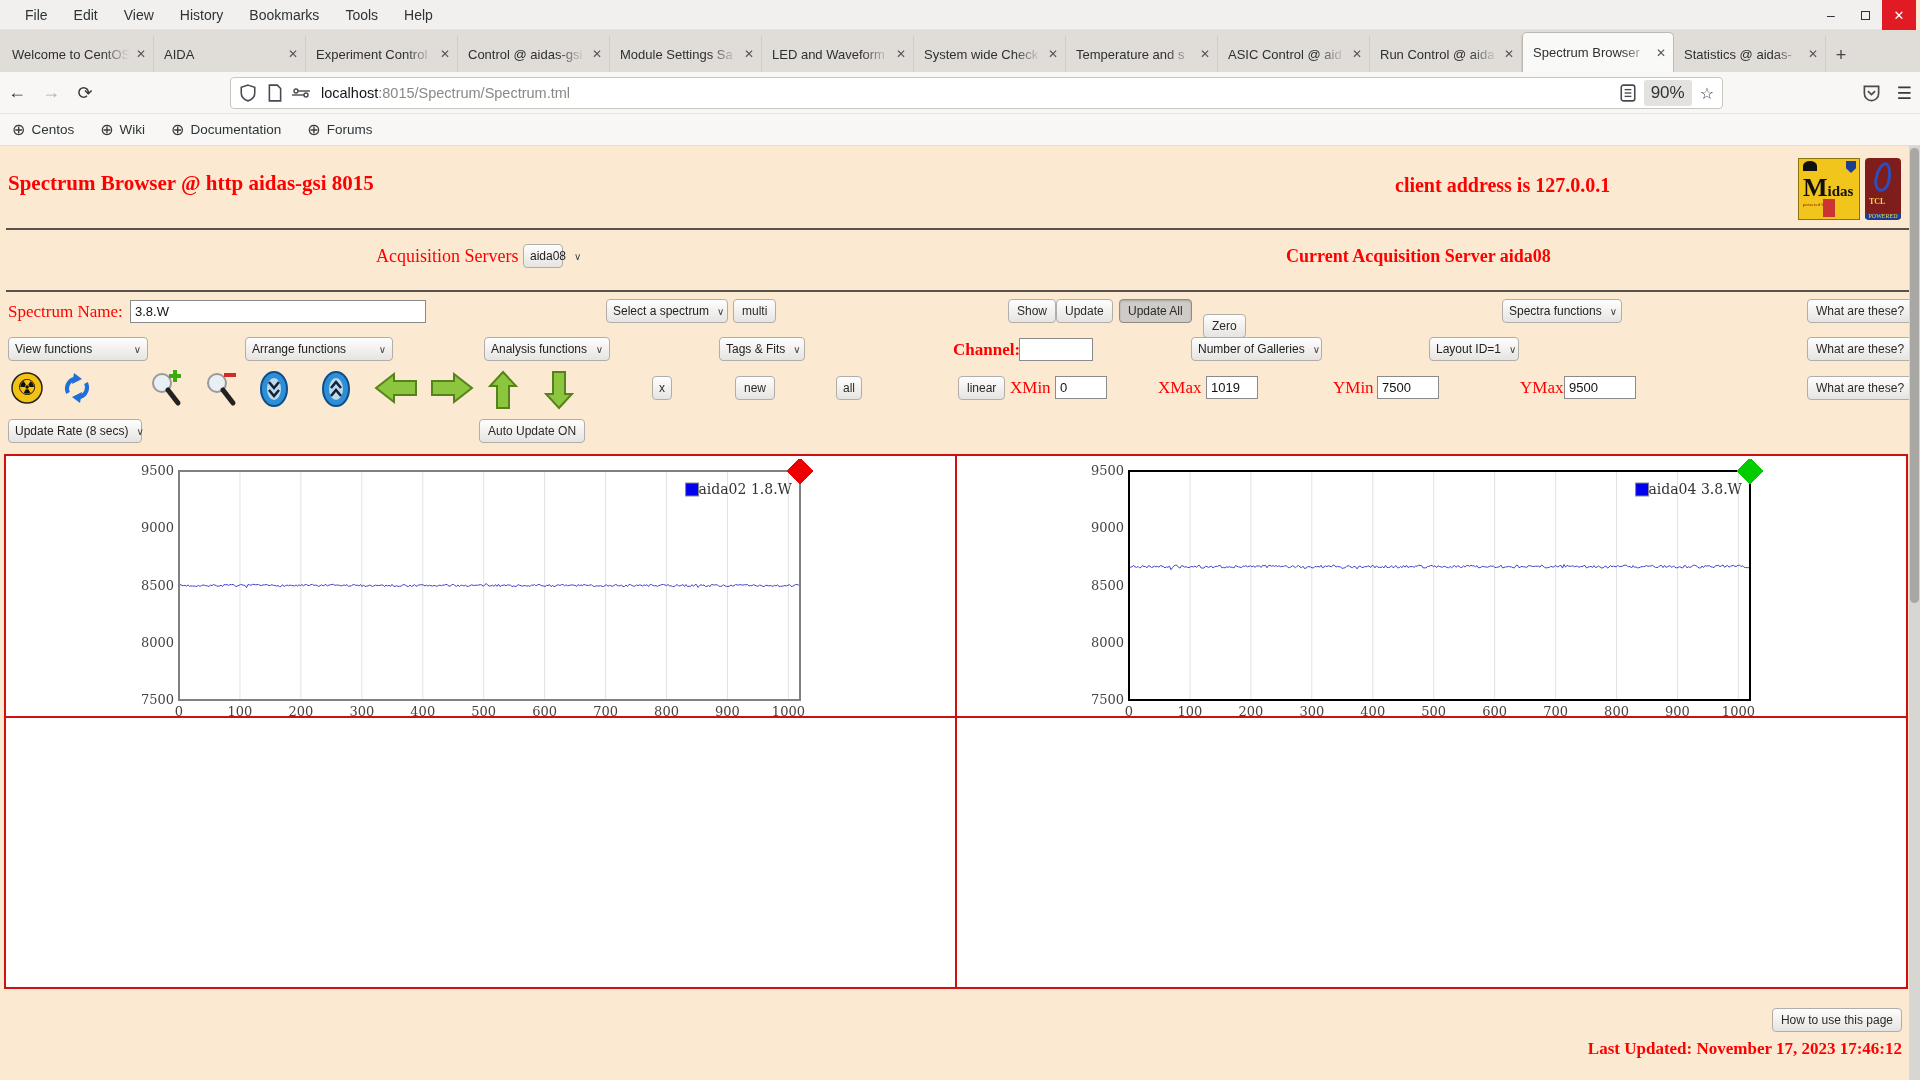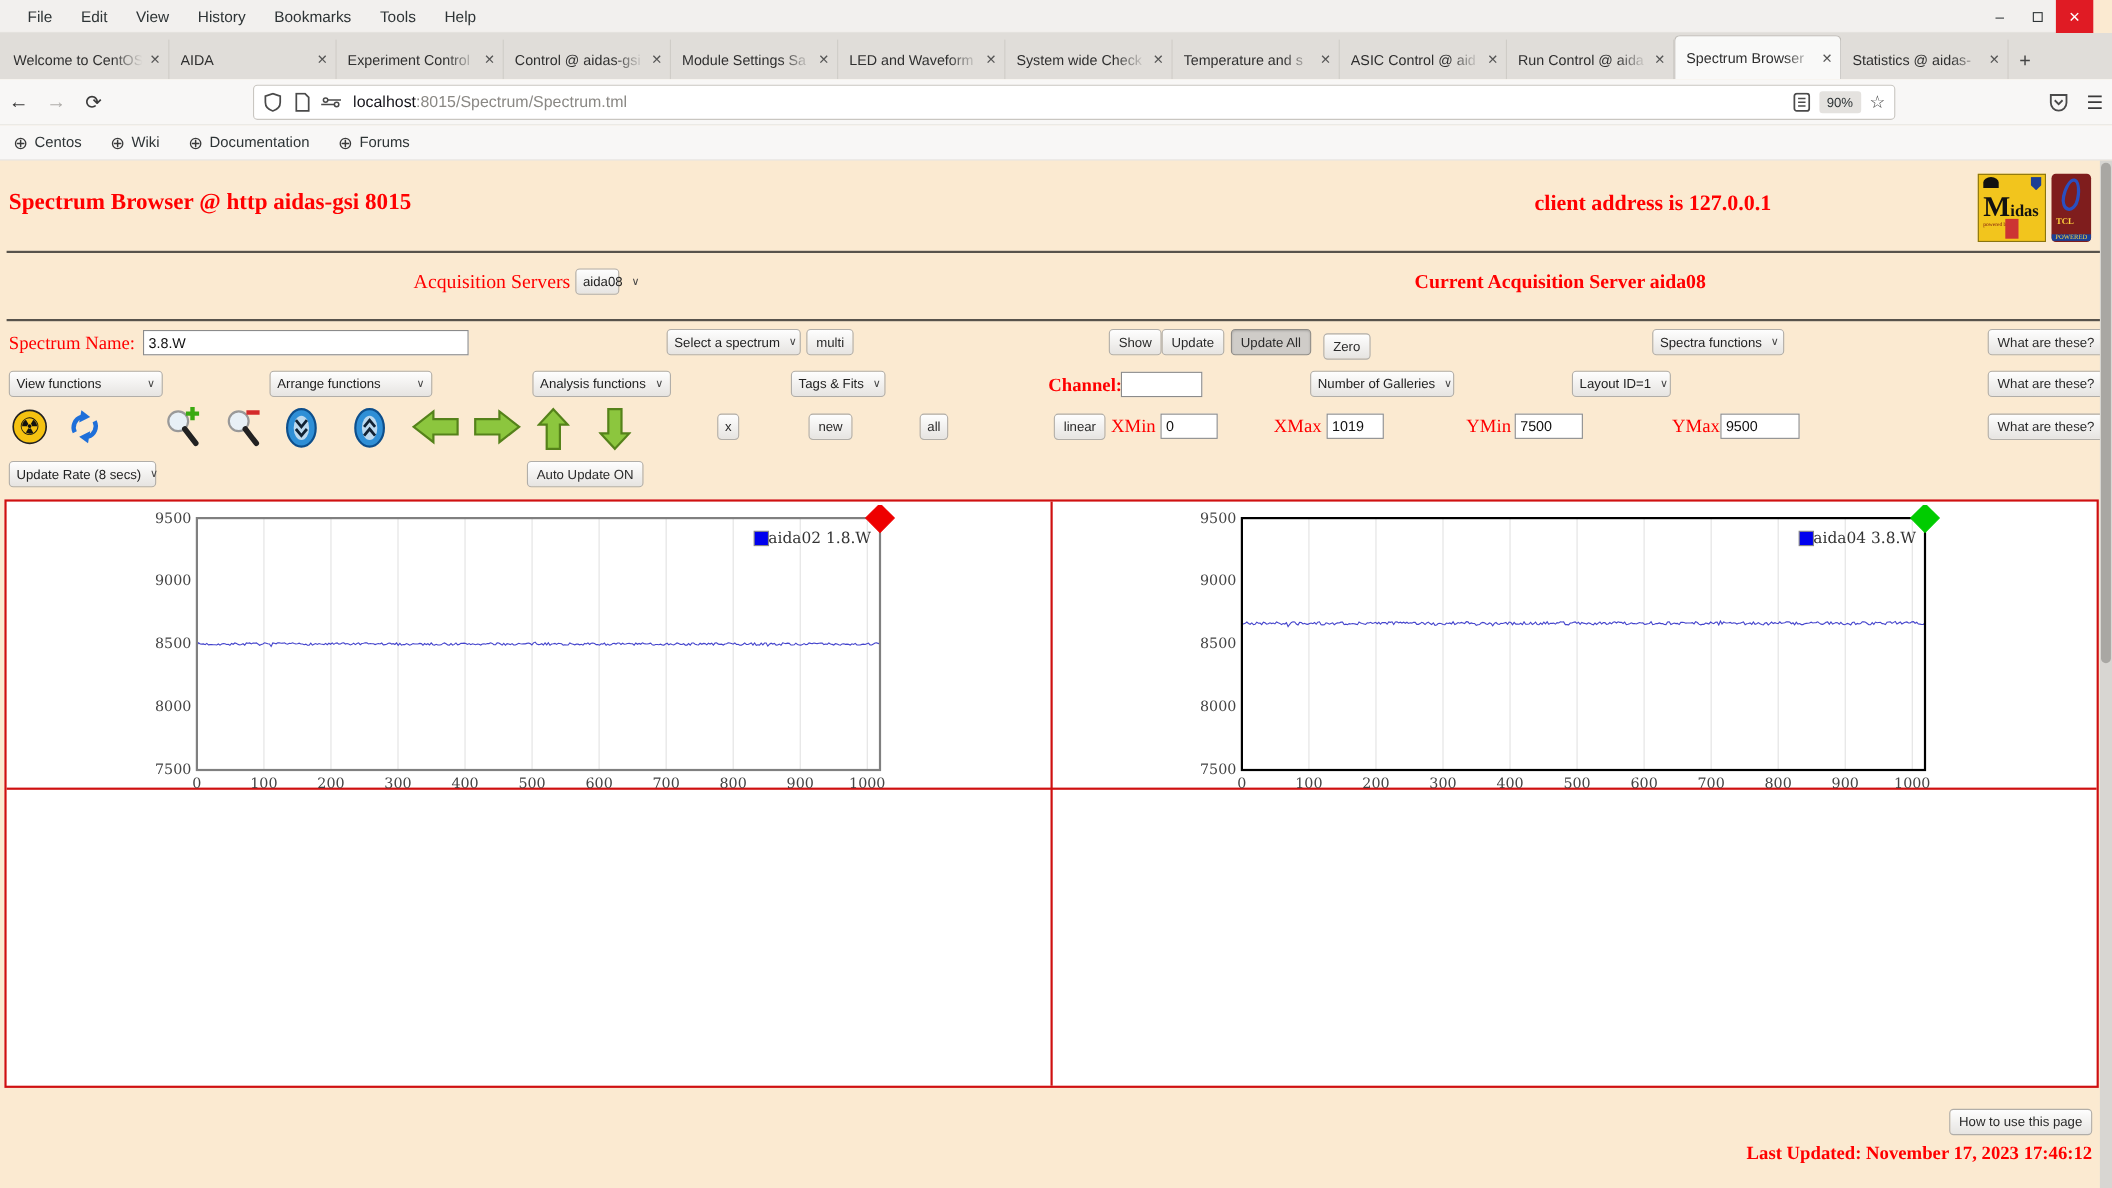--- a/index.html
+++ b/index.html
@@ -1,21 +1,21 @@
 <!DOCTYPE html>
 <html><head>
 <meta charset="utf-8">
 <style>
   * { margin:0; padding:0; box-sizing:border-box; }
   html,body { width:1920px; height:1080px; overflow:hidden; }
   body { font-family:"Liberation Sans", sans-serif; background:#fbead1; }
   .window { position:relative; width:1920px; height:1080px; }
 
   
-  .menubar { position:absolute; top:0; left:0; right:17px; height:30px; background:#f2f0ee;
+  .menubar { position:absolute; top:0; left:0; right:4px; height:30px; background:#f2f0ee;
              display:flex; align-items:center; padding-left:12px; gap:0; border-bottom:1px solid #e4e2de; }
   .menu-item { font-size:14px; color:#2e3436; padding:4px 13px; cursor:default; }
   .win-controls { position:absolute; right:0; top:0; height:30px; display:flex; align-items:center; }
   .win-btn { width:34px; height:30px; display:flex; align-items:center; justify-content:center;
              font-size:14px; color:#2e3436; }
   .win-btn.max span { width:9px; height:9px; border:1.5px solid #2e3436; display:block; }
   .win-btn.close { background:#e01b24; color:#fff; font-size:13px; }
 
   .tabbar { position:absolute; top:30px; left:0; right:0; height:42px; background:#e0ddd9;
             display:flex; align-items:flex-end; padding:0 2px; }
@@ -32,21 +32,21 @@
 
   .navbar { position:absolute; top:72px; left:0; right:0; height:42px; background:#f8f7f6;
             display:flex; align-items:center; border-bottom:1px solid #e6e4e0; }
   .nav-icon { font-size:18px; color:#3a3a3a; width:34px; text-align:center; }
   .nav-icon.disabled { color:#b0aeab; }
   .urlbar { position:absolute; left:230px; width:1493px; height:32px; top:5px; background:#fff;
             border:1px solid #c9c6c1; border-radius:4px; display:flex; align-items:center; padding:0 8px; }
   .urlbar svg { flex:0 0 auto; }
   .url-text { font-size:14.5px; color:#8a8884; margin-left:10px; flex:1; white-space:nowrap; overflow:hidden; }
   .url-text b { color:#15141a; font-weight:normal; }
-  .zoom-badge { background:#e4e2df; border-radius:3px; font-size:12px; color:#2e3436; padding:3px 7px; margin:16px 8px; }
+  .zoom-badge { background:#e4e2df; border-radius:3px; font-size:17px; color:#2e3436; padding:3px 7px; margin:16px 8px; }
   .star { font-size:16px; color:#3a3a3a; }
   .after-url { position:absolute; right:8px; top:0; height:42px; display:flex; align-items:center; gap:16px; }
   .ham { font-size:17px; color:#3a3a3a; }
 
   .bookmarksbar { position:absolute; top:114px; left:0; right:0; height:32px; background:#f8f7f6;
                   display:flex; align-items:center; padding-left:12px; gap:26px; border-bottom:1px solid #e0ddd9; }
   .bm { display:flex; align-items:center; gap:6px; font-size:13.5px; color:#2e3436; }
   .bm .globe { font-size:16px; color:#3a3a3a; }
 
   
@@ -274,21 +274,21 @@
       <span class="rlabel abs" style="left:8px; top:4px">Spectrum Name:</span>
       <input class="tinput abs" style="left: 130px; top: 2px; width: 296px;" value="3.8.W">
       <span class="gsel abs" style="left:606px; top:1px; width:122px">
         <span>Select a spectrum</span>
           <span class="caret">∨</span>
       </span>
       <span class="gbtn abs" style="left:733px; top:1px">multi</span>
       <span class="gbtn abs" style="left:1008px; top:1px">Show</span>
       <span class="gbtn abs" style="left:1056px; top:1px">Update</span>
       <span class="gbtn pressed abs" style="left:1119px; top:1px">Update All</span>
-      <span class="gbtn abs" style="left:1203px; top:5px">Zero</span>
+      <span class="gbtn abs" style="left:1203px; top:16px">Zero</span>
       <span class="gsel abs" style="left:1502px; top:1px; width:120px">
         <span>Spectra functions</span>
           <span class="caret">∨</span>
       </span>
       <span class="gbtn abs" style="left:1807px; top:1px">What are these?</span>
     </div>
 
     <div class="ctl-row" style="top:190px">
       <span class="gsel abs" style="left:8px; top:1px; width:140px">
         <span>View functions</span>

